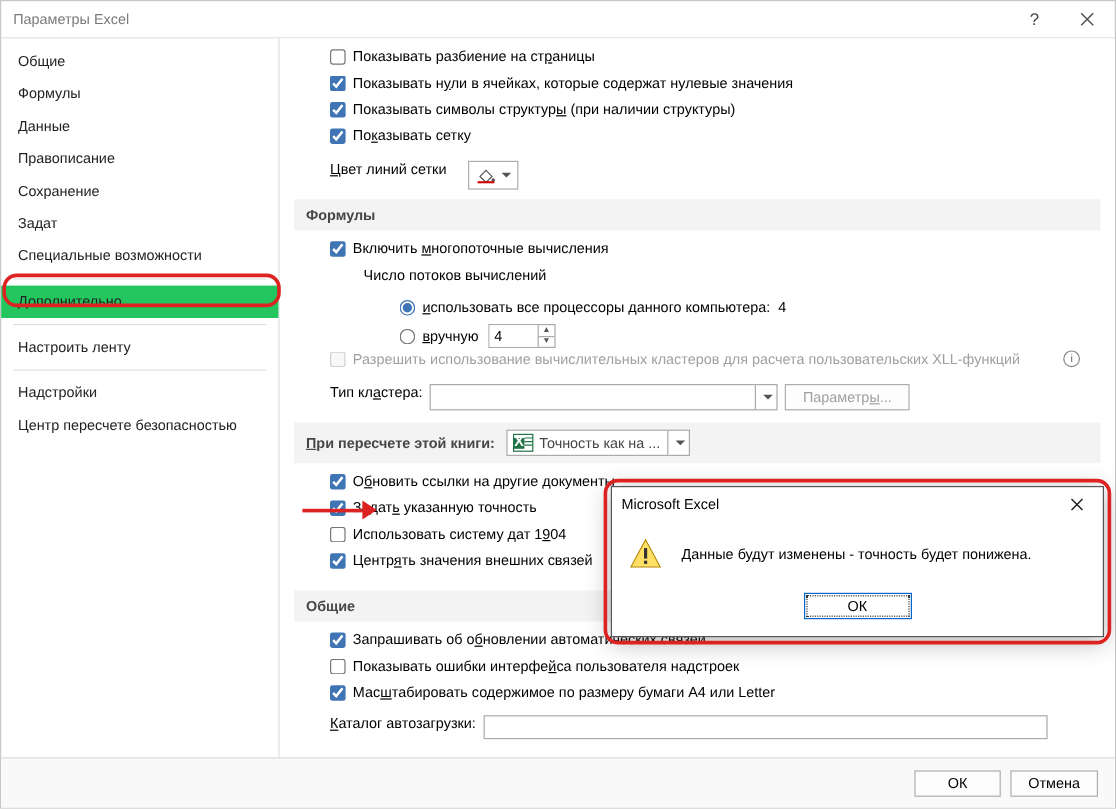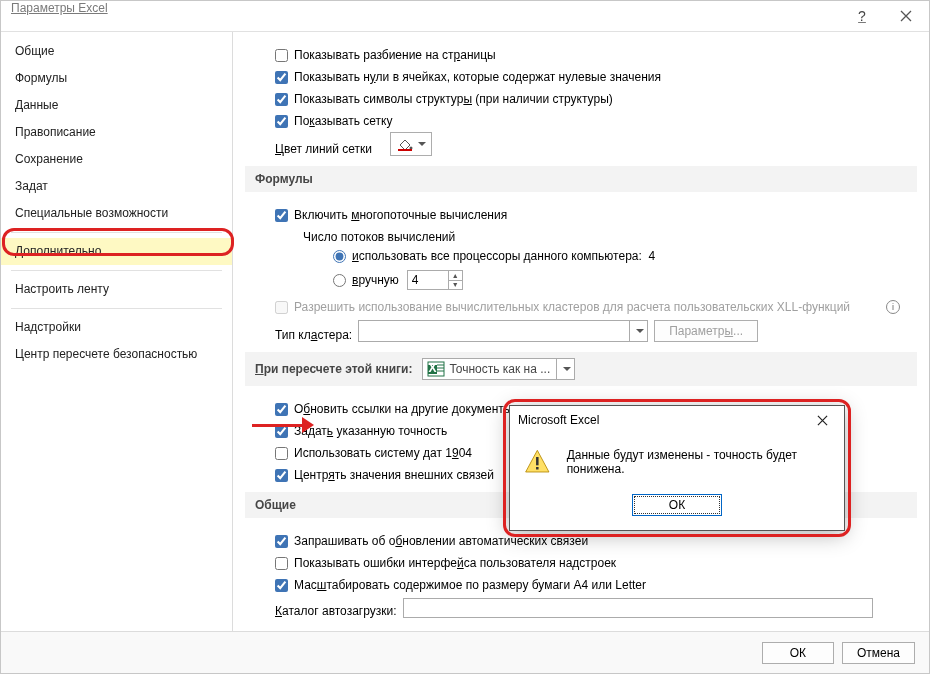--- a/index.html
+++ b/index.html
@@ -1,31 +1,31 @@
 <!DOCTYPE html>
 <html><head>
 <meta charset="utf-8">
 <style>
 * { box-sizing: border-box; font-family: "Segoe UI", Tahoma, sans-serif; font-size: 12px; }
 html, body { margin: 0; padding: 0; background: #fff; }
 .window { width: 930px; height: 674px; border: 1px solid #c7c7c7; position: relative; background: #fff; }
-.titlebar { height: 30px; display: flex; padding: 0 1px 0 10px; color: #7a7a7a; text-decoration: underline; }
+.titlebar { height: 30px; display: flex; align-items: center; padding: 0 1px 0 10px; color: #7a7a7a; }
 .titlebar .spacer { flex: 1; }
 .tb-btn { width: 44px; height: 30px; display: flex; align-items: center; justify-content: center; color: #454545; font-size: 14px; }
 .body { position: absolute; top: 30px; left: 0; right: 0; bottom: 42px; display: flex; border-top: 1px solid #e1e1e1; }
 .sidebar { width: 232px; border-right: 1px solid #dcdcdc; padding-top: 6px; overflow: visible; }
 .side-item { padding: 6px 10px 7px 14px; color: #222; cursor: default; }
-.side-item.sel { background: #fef9c3; }
+.side-item.sel { background: #22c55e; }
 .side-sep { height: 1px; background: #e1e1e1; margin: 5px 10px; }
 .main { flex: 1; overflow: hidden; position: relative; display: flex; }
 .scrollpane { flex: 1; overflow-y: auto; background: #fff; padding: 8px 12px 8px 0; }
 .scrollpane::-webkit-scrollbar { width: 17px; }
 .scrollpane::-webkit-scrollbar-thumb { background: #c1c1c1; }
 .scrollpane::-webkit-scrollbar-track { background: #f1f1f1; border-left: 1px solid #e8e8e8; }
-.row { display: flex; align-items: flex-end; gap: 6px; margin-left: 42px; height: 22px; }
+.row { display: flex; align-items: flex-start; gap: 6px; margin-left: 42px; height: 22px; }
 label { display: flex; align-items: center; gap: 6px; }
 input[type=checkbox], input[type=radio] { width: 13px; height: 13px; margin: 0; accent-color: #3f74b5; }
 .u { text-decoration: underline; }
 .section { background: #f3f3f3; color: #464646; font-weight: 600; padding: 6px 10px; margin: 10px 0 8px 12px; }
 .section.flex { display: flex; align-items: center; gap: 10px; text-align: center; }
 .paintbtn { width: 42px; height: 24px; border: 1px solid #adadad; background: #fff; display: inline-flex; align-items: center; justify-content: center; gap: 2px; margin-left: 12px; }
 .tri { width: 0; height: 0; border-left: 4px solid transparent; border-right: 4px solid transparent; border-top: 4px solid #555; margin-left: 2px; }
 .radio-row { margin-left: 100px; display: flex; align-items: center; gap: 8px; height: 24px; }
 .disabled { color: #a0a0a0; gap: 32px; }
 input[type=text].long { width: 470px; height: 20px; border: 1px solid #ababab; padding: 1px 3px; }
@@ -34,21 +34,21 @@
 .btn { border: 1px solid #adadad; background: #fdfdfd; padding: 3px 14px; cursor: default; }
 .footer { position: absolute; left: 0; right: 0; bottom: 0; height: 42px; border-top: 1px solid #dcdcdc; display: flex; justify-content: flex-end; align-items: center; gap: 8px; padding-right: 14px; background: #f9f9f9; }
 .footer .btn { min-width: 72px; text-align: center; }
 .highlight { position: absolute; border: 3px solid #dd2222; border-radius: 12px; pointer-events: none; }
 .arrow { position: absolute; display: flex; align-items: center; pointer-events: none; }
 .arrow .line { width: 50px; height: 3px; background: #dd2222; }
 .arrow .head { width: 0; height: 0; border-top: 8px solid transparent; border-bottom: 8px solid transparent; border-left: 12px solid #dd2222; }
 
 .dlg-wrap { position: absolute; pointer-events: auto; }
 .dlg-hl { position:absolute; left:-6px; top:-6px; right:-6px; bottom:-6px; border:3px solid #dd2222; border-radius:12px; pointer-events:none; }
-.dlg { width: 336px; background: #fff; border: 1px solid #555; box-shadow: 0 4px 20px rgba(0,0,0,.3); }
+.dlg { width: 411px; background: #fff; border: 1px solid #555; box-shadow: 0 4px 20px rgba(0,0,0,.3); }
 .dlg .t { height: 28px; display: flex; align-items: center; padding: 0 2px 0 8px; font-size: 12px; }
 .dlg .t .x { margin-left:auto; width: 40px; height: 26px; display:flex; align-items:center; justify-content:center; font-size:15px; }
 .dlg .c { padding: 14px 0 18px 14px; display:flex; align-items:center; gap: 16px; font-size: 12px; }
 .warn { width: 28px; height: 28px; }
 .dlg .b { display:flex; justify-content:center; padding-bottom: 14px; }
 .dlg .b .ok { border: 1px solid #0266c6; background: #fff; width: 90px; height: 22px; outline: 1px dotted #333; outline-offset: -3px; }
 .xlicon { width:18px; height:18px; display:inline-block; }
 .spin { display:inline-flex; border:1px solid #ababab; height:20px; align-items:center; }
 .spin input { border:0; outline:0; width:40px; height:18px; padding:0 4px; }
 .spin .spctrl { width:14px; height:18px; border-left:1px solid #ababab; display:flex; flex-direction:column; }

